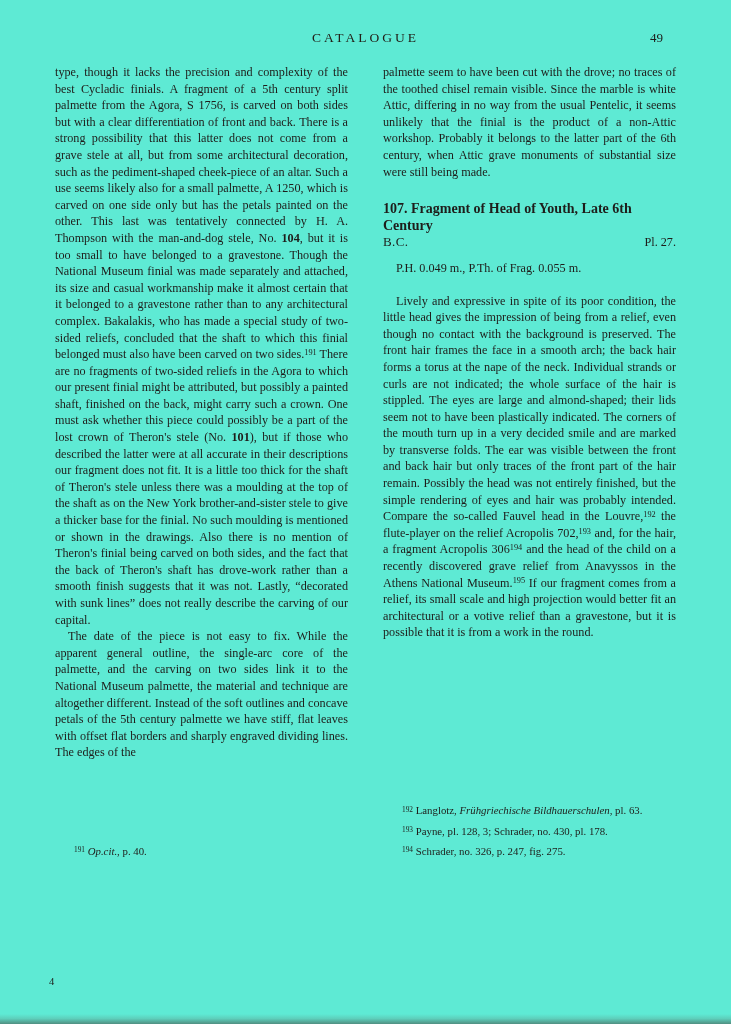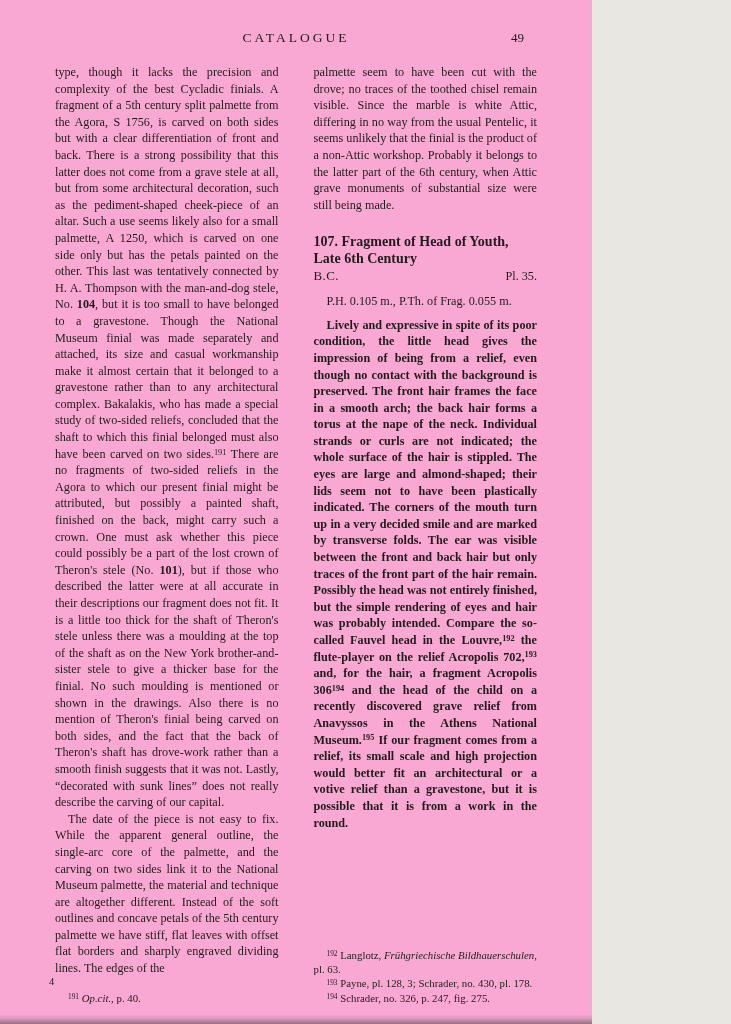--- a/index.html
+++ b/index.html
@@ -4,22 +4,22 @@
 <style>
   * { box-sizing: border-box; }
   html, body { margin: 0; padding: 0; }
   body {
     width: 731px; height: 1024px;
     background: #e9e7e2;
     font-family: "Liberation Serif", serif;
   }
   .page {
     position: relative;
-    width: 592px; height: 1024px;
-    background: #f9a8d4;
+    width: 731px; height: 1024px;
+    background: #5eead4;
     color: #1e1d1a;
     overflow: hidden;
   }
   
   .running-head {
     position: relative;
     height: 20px;
     margin-top: 30px;
   }
   .rh-title {
@@ -45,21 +45,21 @@
     flex-direction: column;
     min-height: 800px;
   }
   .para {
     margin: 0;
     font-size: 12.2px;
     line-height: 16.6px;
     text-align: justify;
   }
   .para.indent { text-indent: 13px; }
-  .para.gap-before { margin-top: 7px; font-weight: bold; }
+  .para.gap-before { margin-top: 16px; }
   .b { font-weight: bold; }
   .i { font-style: italic; }
   .sup {
     font-size: 0.68em;
     position: relative;
     top: -0.38em;
     line-height: 0;
   }
   
   .entry-heading { margin: 21px 0 9px 0; }
@@ -79,21 +79,21 @@
     font-size: 13px;
     letter-spacing: 0.4px;
   }
   .plate { font-size: 12.2px; }
   
   .footnotes {
     margin-top: auto;
     padding-top: 14px;
   }
   .footnote {
-    margin: 0;
+    margin: 6px;
     font-size: 10.8px;
     line-height: 14.2px;
     text-indent: 13px;
     text-align: left;
   }
   
   .signature {
     position: absolute;
     left: 49px; bottom: 37px;
     font-size: 10.5px;
@@ -125,25 +125,25 @@
       </div>
     </div>
 
     <div class="column">
       <p class="para">palmette seem to have been cut with the drove; no traces of the toothed chisel remain visible. Since the marble is white Attic, differing in no way from the usual Pentelic, it seems unlikely that the finial is the product of a non-Attic workshop. Probably it belongs to the latter part of the 6th century, when Attic grave monuments of substantial size were still being made.</p>
 
       <div class="entry-heading">
         <p class="entry-title">107. Fragment of Head of Youth, Late 6th Century</p>
         <div class="entry-subline">
           <span class="bc">B.C.</span>
-          <span class="plate">Pl. 35.</span>
+          <span class="plate">Pl. 27.</span>
         </div>
       </div>
 
-      <p class="para indent">P.H. 0.105 m., P.Th. of Frag. 0.055 m.</p>
+      <p class="para indent">P.H. 0.049 m., P.Th. of Frag. 0.055 m.</p>
       <p class="para indent gap-before">Lively and expressive in spite of its poor condition, the little head gives the impression of being from a relief, even though no contact with the background is preserved. The front hair frames the face in a smooth arch; the back hair forms a torus at the nape of the neck. Individual strands or curls are not indicated; the whole surface of the hair is stippled. The eyes are large and almond-shaped; their lids seem not to have been plastically indicated. The corners of the mouth turn up in a very decided smile and are marked by transverse folds. The ear was visible between the front and back hair but only traces of the front part of the hair remain. Possibly the head was not entirely finished, but the simple rendering of eyes and hair was probably intended. Compare the so-called Fauvel head in the Louvre,<span class="sup">192</span> the flute-player on the relief Acropolis 702,<span class="sup">193</span> and, for the hair, a fragment Acropolis 306<span class="sup">194</span> and the head of the child on a recently discovered grave relief from Anavyssos in the Athens National Museum.<span class="sup">195</span> If our fragment comes from a relief, its small scale and high projection would better fit an architectural or a votive relief than a gravestone, but it is possible that it is from a work in the round.</p>
 
       <div class="footnotes">
         <p class="footnote"><span class="sup">192</span> Langlotz, <span class="i">Frühgriechische Bildhauerschulen</span>, pl. 63.</p>
         <p class="footnote"><span class="sup">193</span> Payne, pl. 128, 3; Schrader, no. 430, pl. 178.</p>
         <p class="footnote"><span class="sup">194</span> Schrader, no. 326, p. 247, fig. 275.</p>
       </div>
     </div>
 
   </div>

